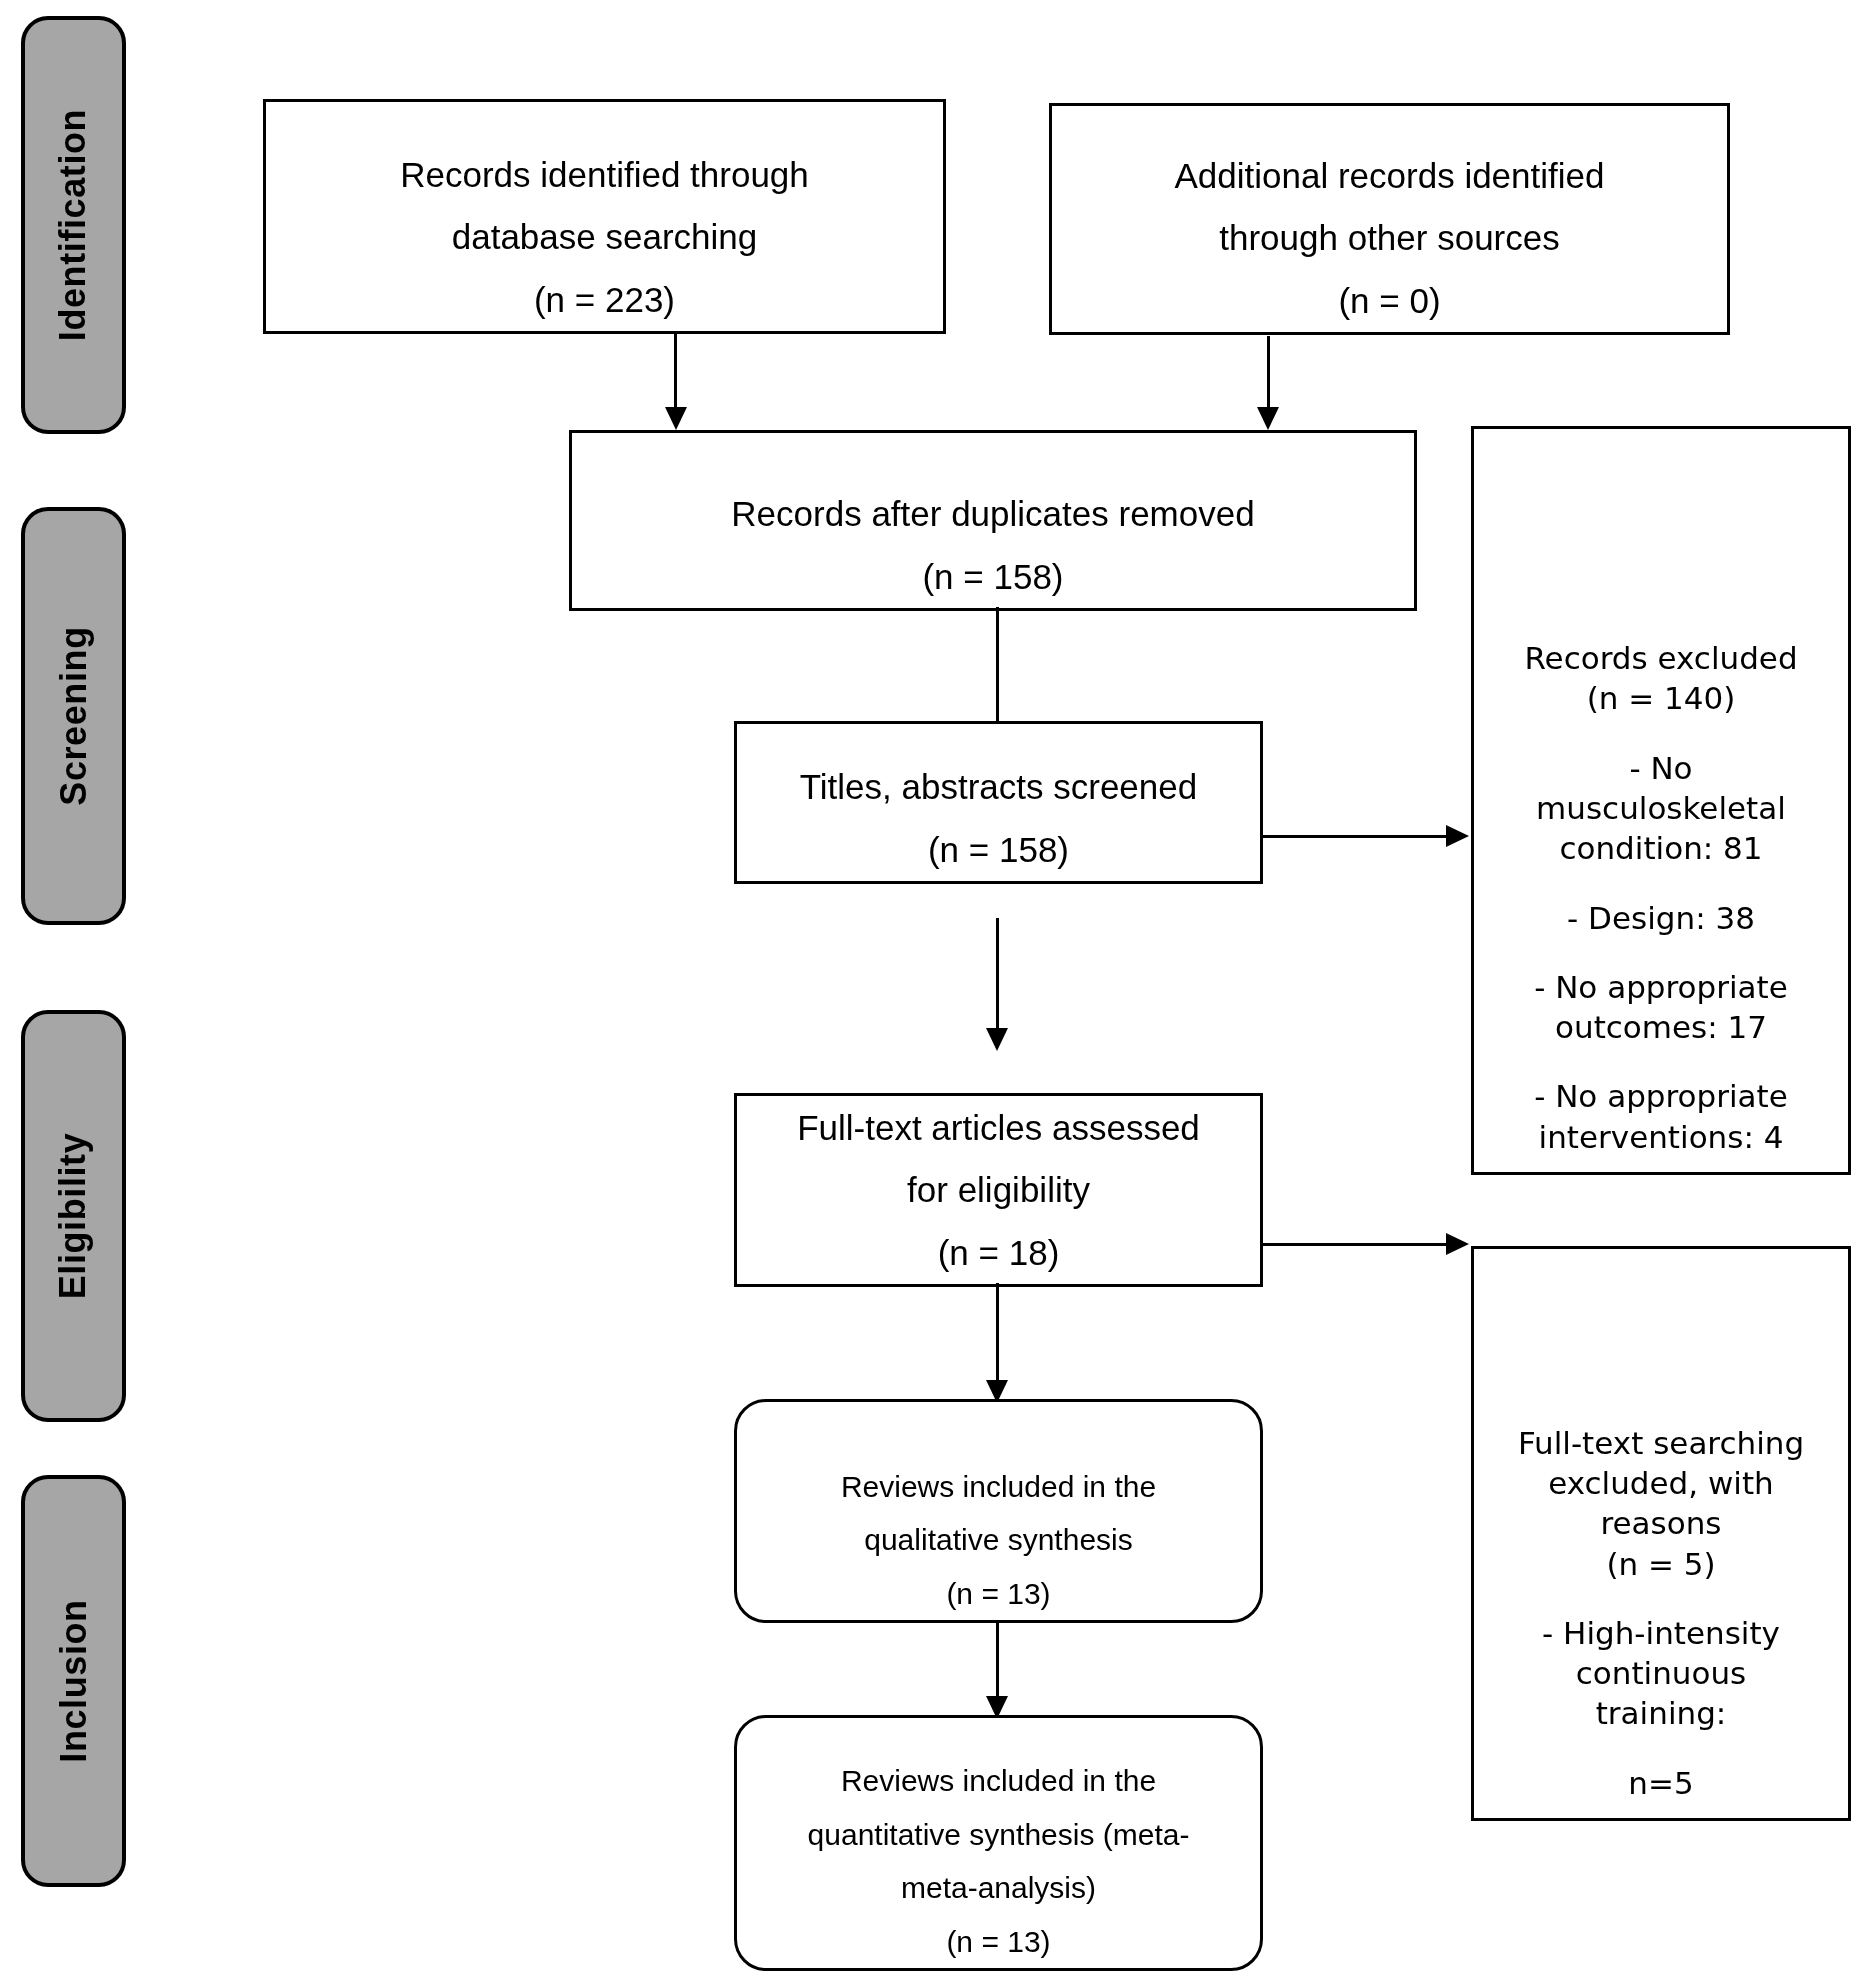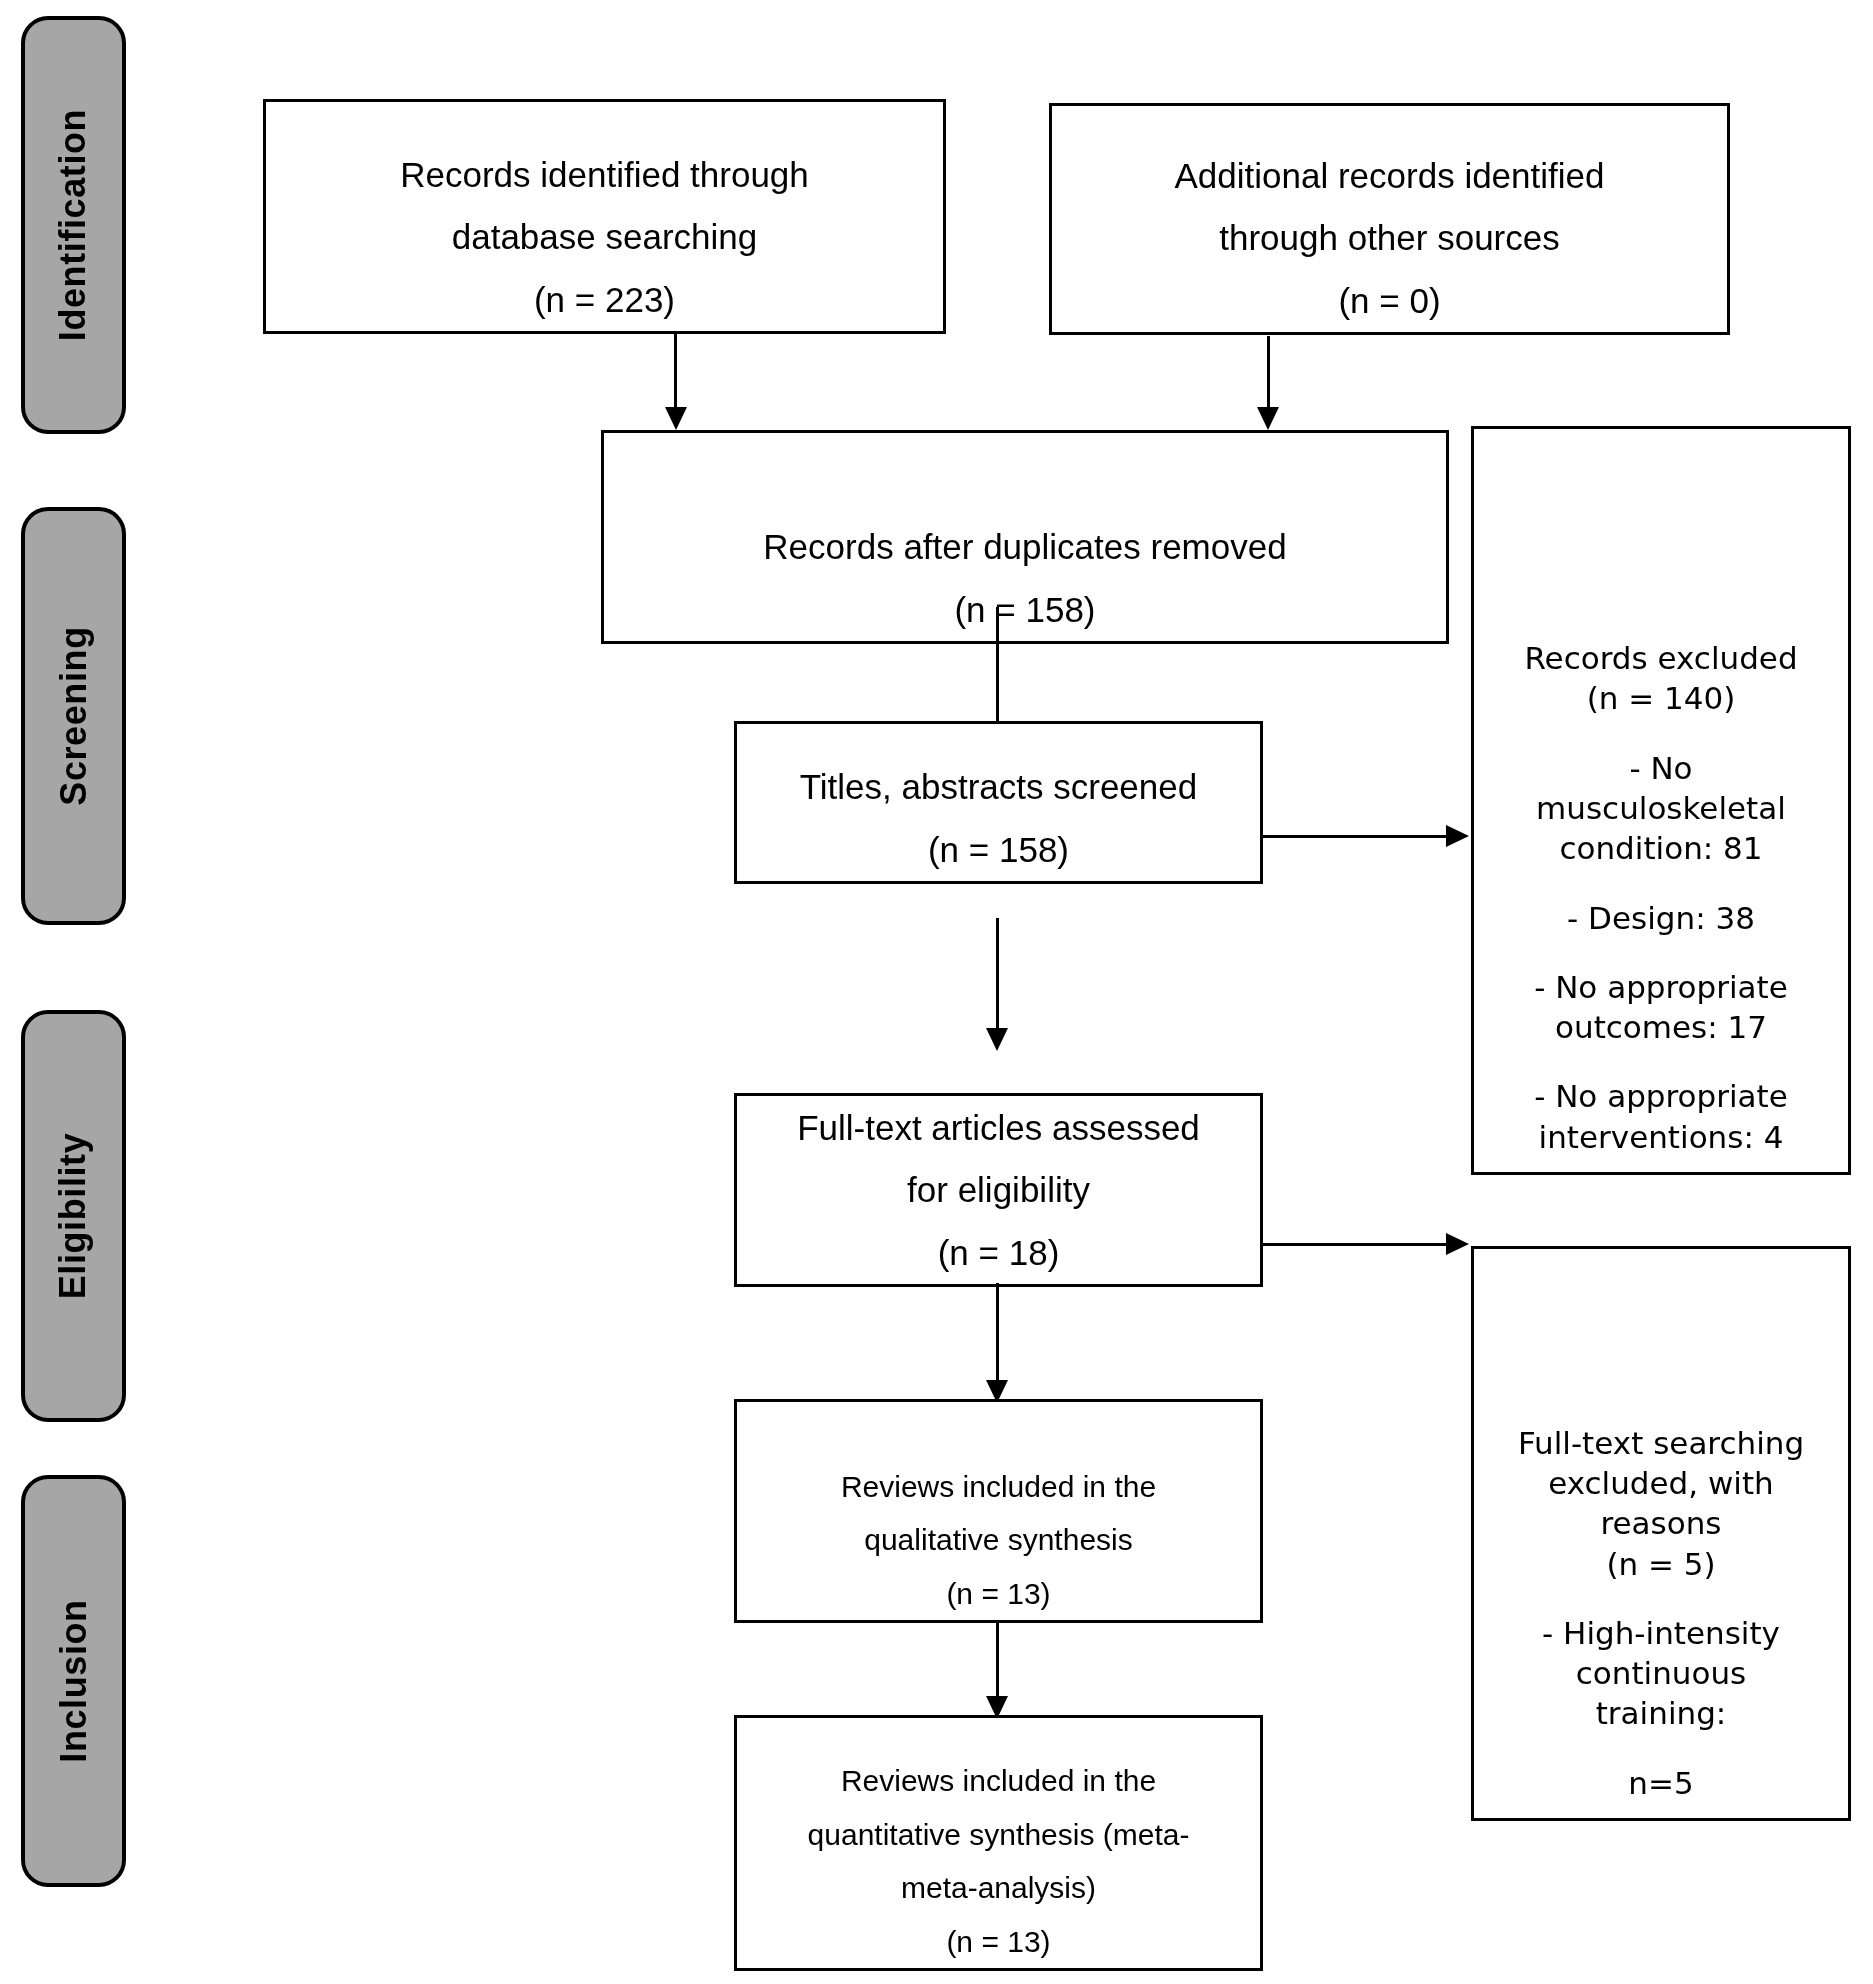--- a/index.html
+++ b/index.html
@@ -63,20 +63,21 @@
     font-family: "Liberation Sans Narrow", "Liberation Sans", sans-serif;
     font-stretch: condensed;
     font-size: 35px;
     line-height: 1.78;
   }
   .narrow-sm {
     font-family: "Liberation Sans Narrow", "Liberation Sans", sans-serif;
     font-stretch: condensed;
     font-size: 30px;
     line-height: 1.78;
+    border-radius: 32px;
   }
   
   .wide {
     font-family: "DejaVu Sans", sans-serif;
     font-size: 31px;
     line-height: 1.30;
   }
   .gap-md { height: 29px; }
 
   
@@ -139,21 +140,21 @@
     <span class="line">through other sources</span>
     <span class="line">(n = 0)</span>
   </div>
 
   <div class="vline" style="left:674px; top:333px; height:76px;"></div>
   <div class="arrow-down" style="left:665px; top:407px;"></div>
 
   <div class="vline" style="left:1267px; top:336px; height:73px;"></div>
   <div class="arrow-down" style="left:1257px; top:407px;"></div>
 
-  <div class="box narrow" style="left:601px; top:430px; width:848px; height:214px;">
+  <div class="box narrow" style="left:569px; top:430px; width:848px; height:181px;">
     <span class="line">Records after duplicates removed</span>
     <span class="line">(n = 158)</span>
   </div>
 
   <div class="box wide" style="left:1471px; top:426px; width:380px; height:749px; padding:15px 8.1px;">
     <span class="line">Records excluded</span>
     <span class="line">(n = 140)</span>
     <span class="gap-md"></span>
     <span class="line">- No</span>
     <span class="line">musculoskeletal</span>

